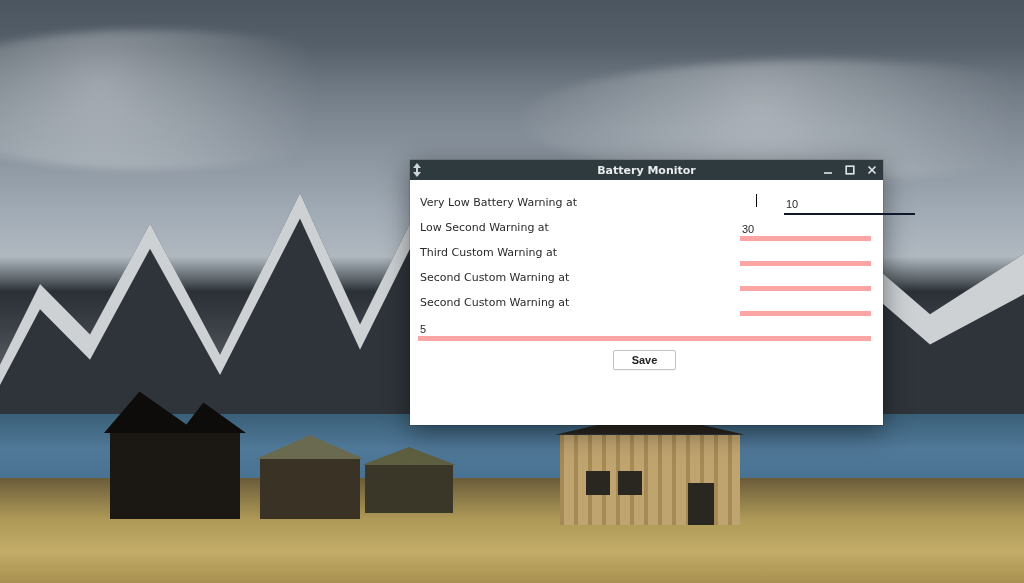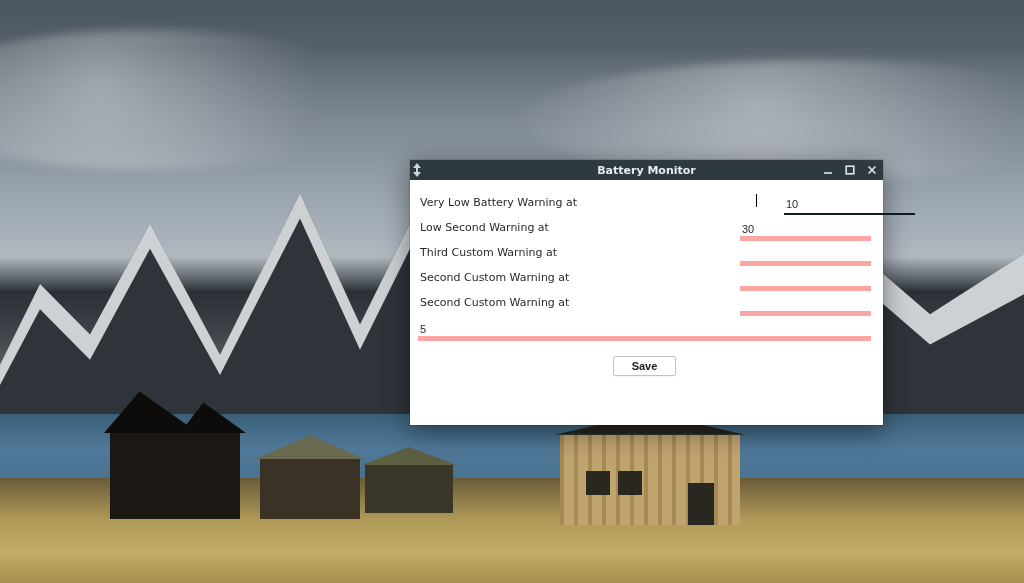--- a/index.html
+++ b/index.html
@@ -70,21 +70,21 @@
     .row { display:flex; align-items:center; height:25px; }
     .row .label { flex:0 0 322px; font-size:11px; color:#2a2a2a; padding-left:2px; }
     .row .field-wrap { flex:1; position:relative; height:20px; }
     .row input[type="text"] {
       width:100%; border:none; border-bottom:5px solid #fca5a5; background:transparent;
       font-size:11px; color:#2a2a2a; padding:0 2px 2px 2px; outline:none; height:18px;
     }
     .row input[type="text"].focused { border-bottom:2px solid #0f172a;margin-left:44px; }
     .row input[type="text"]::placeholder { color:#b8bbbe; }
     .caret { position:absolute; top:1px; width:1px; height:13px; background:#000; }
-    .save-row { display:flex; justify-content:center; margin-top:16px; }
+    .save-row { display:flex; justify-content:center; margin-top:10px; }
     .save-btn {
       font-size:11px; font-weight:600; background:#fff; color:#222;
       border:1px solid #bfc3c7; border-radius:2px; padding:3px 18px; cursor:pointer;
       box-shadow: 0 1px 0 rgba(0,0,0,.04);
     }
   </style>
 </head>
 <body>
 
 <div class="desktop">

